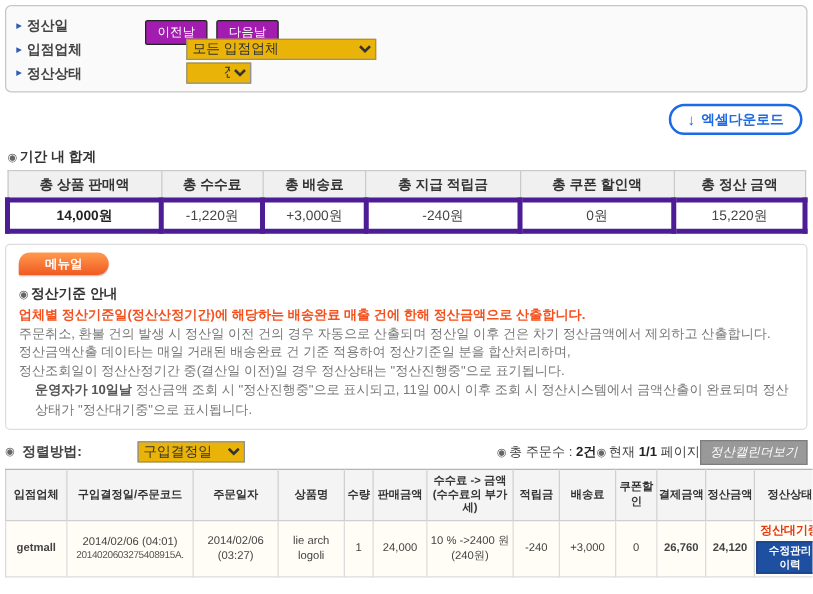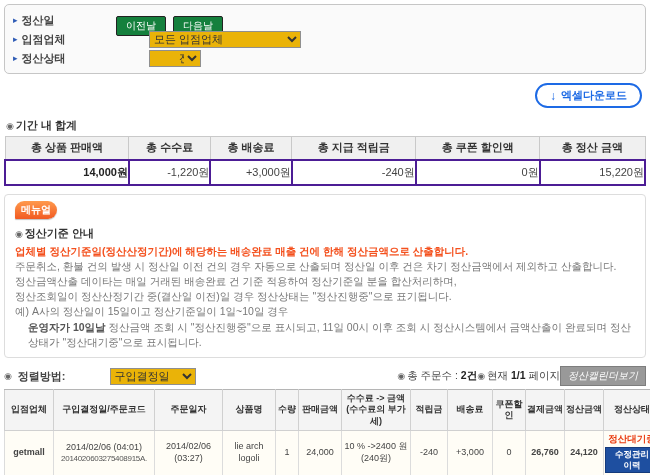--- a/index.html
+++ b/index.html
@@ -5,46 +5,46 @@
   * { box-sizing: border-box; margin: 0; padding: 0; }
   html,body { width: 650px; height: 475px; background:#fff; }
   body { font-family: "Liberation Sans", "DejaVu Sans", sans-serif; font-size: 11px; color:#333; overflow:hidden; }
 
   
   .form-box { margin:4px 4px 0 4px; border:1px solid #c6c6c6; border-radius:5px; background:#fafafa; padding:5px 8px; }
   .form-row { display:flex; align-items:center; height:18px; margin:1px 0; }
   .form-label { width:96px; font-weight:bold; color:#444; font-size:11px; display:flex; align-items:center; }
   .blue-arrow { color:#2e5bb5; font-size:9px; margin-right:4px; }
   .date-input { width:92px; height:16px; background:#fbc9a2; border:1px solid #e2906a; color:#7a1010; font-weight:bold; text-align:center; font-size:11px; font-family:"Liberation Sans",sans-serif; border-radius:2px; }
-  .dark-btn { background:#15803d; color:#fff; border:1px solid #222; font-size:10px; padding:2px 9px; margin-left:7px; cursor:pointer; border-radius:2px; font-family:"Liberation Sans",sans-serif;margin-top:12px; }
+  .dark-btn { background:#a21caf; color:#fff; border:1px solid #222; font-size:10px; padding:2px 9px; margin-left:7px; cursor:pointer; border-radius:2px; font-family:"Liberation Sans",sans-serif;margin-top:12px; }
   select { font-size:11px; border:1px solid #8f8f8f; background:#eab308; height:17px; font-family:"Liberation Sans",sans-serif; color:#333;margin-left:40px; }
   .vendor-select { width:152px; }
   .status-select { width:52px;padding-left:25px; }
   .sort-select { width:86px; }
 
   
   .actions { display:flex; justify-content:flex-end; gap:10px; margin:9px 8px 0 0; }
   .pill-btn { display:inline-flex; align-items:center; background:#fff; border-radius:13px; padding:3px 13px; font-weight:bold; font-size:11px; cursor:pointer; font-family:"Liberation Sans",sans-serif; }
   .excel-btn { border:2px solid #1d6ae5; color:#1d6ae5; }
   .search-btn { border:2px solid #e33a10; color:#e33a10; }
   .dl-arrow { font-weight:bold; margin-right:5px; font-size:12px; }
   .mag-icon { display:inline-block; width:8px; height:8px; border:2px solid #e33a10; border-radius:50%; position:relative; margin-right:5px; }
   .mag-icon::after { content:""; position:absolute; width:2px; height:4px; background:#e33a10; transform:rotate(-45deg); left:6px; top:6px; }
 
   
   .section-head { font-weight:bold; color:#333; font-size:11px; margin:10px 6px 3px 6px; }
   .bullet { color:#666; font-size:9px; margin-right:2px; }
   .summary-table { width:642px; margin:0 4px; border-collapse:collapse; }
   .summary-table th { background:#f0f0f0; border:1px solid #c9c9c9; height:23px; font-size:11px; color:#333; font-weight:bold; }
-  .summary-table td { border:2px solid #4c1d95; height:25px; text-align:right; font-size:11px; color:#444;margin-left:16px; }
+  .summary-table td { border:4px solid #4c1d95; height:25px; text-align:center; font-size:11px; color:#444;margin-left:16px; }
   .summary-table td.first { font-weight:bold; color:#222; }
 
   
   .notice-box { margin:8px 4px 0 4px; border:1px solid #ddd; border-radius:4px; padding:6px 10px 7px 10px; }
-  .manual-badge { display:inline-block; background:linear-gradient(#ff9a4d,#f15a22); color:#fff; font-size:10px; font-weight:bold; padding:2px 6px; border-radius:9px 9px 9px 1px; box-shadow:0 1px 1px rgba(0,0,0,.25); }
+  .manual-badge { display:inline-block; background:linear-gradient(#ff9a4d,#f15a22); color:#fff; font-size:10px; font-weight:bold; padding:2px 21px; border-radius:9px 9px 9px 1px; box-shadow:0 1px 1px rgba(0,0,0,.25); }
   .notice-title { font-weight:bold; font-size:11px; color:#333; margin:7px 0 3px 0; }
   .notice-hl { color:#f4511e; font-weight:bold; font-size:10.5px; line-height:1.45; }
   .notice-line { color:#777; font-size:10.5px; line-height:1.45; }
   .notice-example { margin-left:13px; }
   .notice-bold { font-weight:bold; color:#555; }
 
   
   .list-bar { display:flex; align-items:center; margin:8px 4px 3px 4px; }
   .sort-wrap { display:flex; align-items:center; font-weight:bold; color:#444; gap:4px; }
   .list-right { margin-left:auto; display:flex; align-items:center; gap:0; font-size:10.5px; color:#444; }
@@ -119,21 +119,20 @@
 </tbody>
   </table>
 
 <div class="notice-box">
   <span class="manual-badge">메뉴얼</span>
   <div class="notice-title"><span class="bullet">◉</span><span>정산기준 안내</span></div>
   <div class="notice-hl">업체별 정산기준일(정산산정기간)에 해당하는 배송완료 매출 건에 한해 정산금액으로 산출합니다.</div>
   <div class="notice-line">주문취소, 환불 건의 발생 시 정산일 이전 건의 경우 자동으로 산출되며 정산일 이후 건은 차기 정산금액에서 제외하고 산출합니다.</div>
   <div class="notice-line">정산금액산출 데이타는 매일 거래된 배송완료 건 기준 적용하여 정산기준일 분을 합산처리하며,</div>
   <div class="notice-line">정산조회일이 정산산정기간 중(결산일 이전)일 경우 정산상태는 "정산진행중"으로 표기됩니다.</div>
-  <div class="notice-line">예) A사의 정산일이 15일이고 정산기준일이 1일~10일 경우</div>
   <div class="notice-line notice-example"><span class="notice-bold">운영자가 10일날</span><span> 정산금액 조회 시 "정산진행중"으로 표시되고, 11일 00시 이후 조회 시 정산시스템에서 금액산출이 완료되며 정산상태가 "정산대기중"으로 표시됩니다.</span></div>
 </div>
 
 <div class="list-bar">
   <div class="sort-wrap">
     <span class="bullet">◉</span>
     <span>정렬방법:</span>
     <select class="sort-select"><option>구입결정일</option></select>
   </div>
   <div class="list-right">

